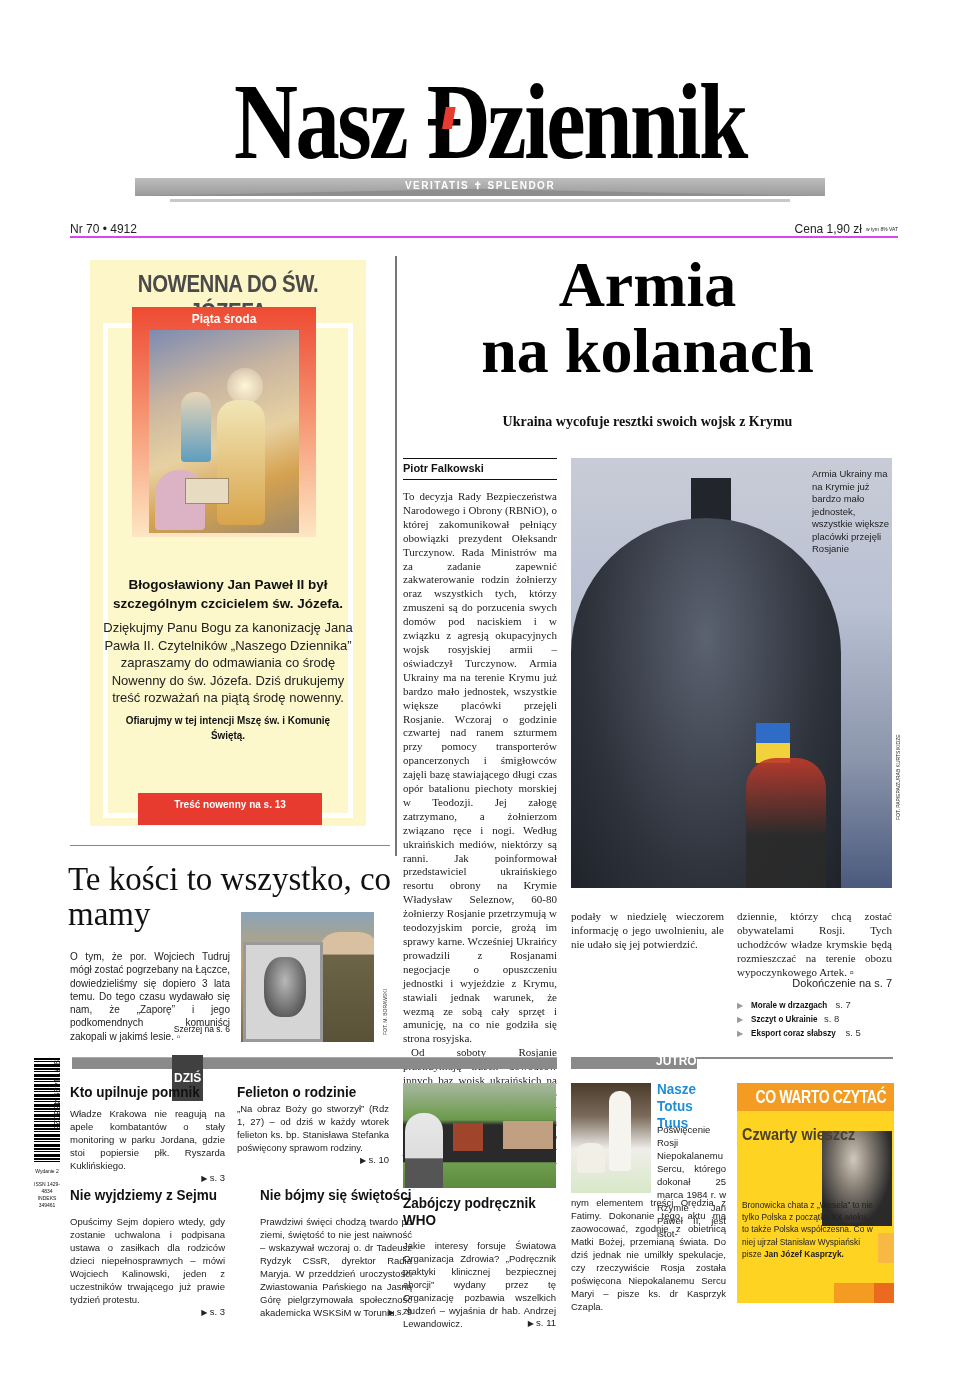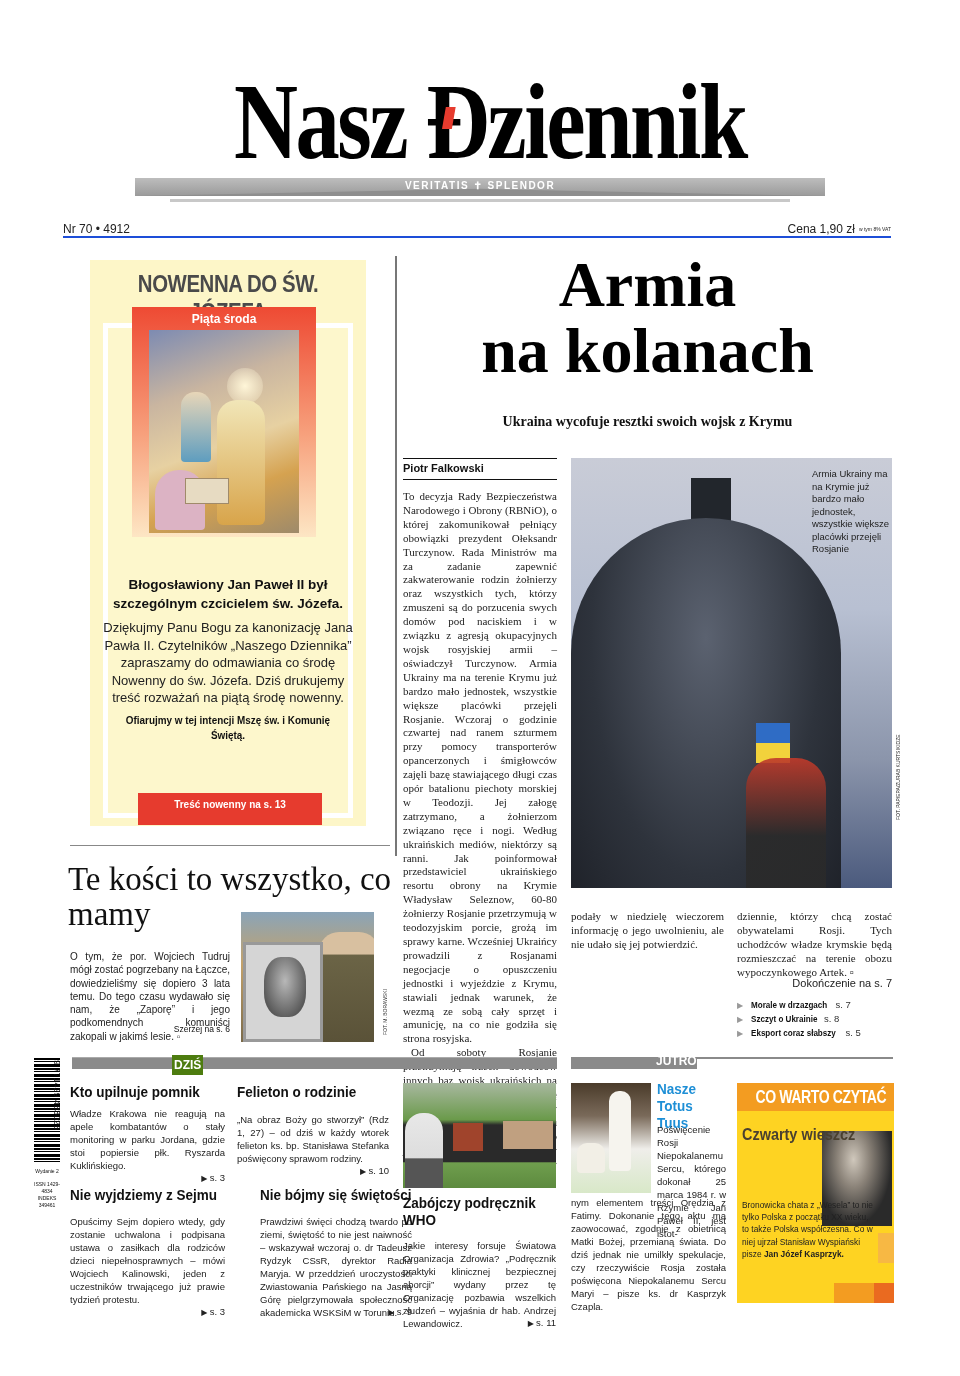--- a/index.html
+++ b/index.html
@@ -9,21 +9,21 @@
   
   .masthead { left: 180px; top: 72px; width: 600px; height: 100px; text-align: center; font-family: "Liberation Serif", serif; font-weight: bold; font-size: 108px; line-height: 100px; letter-spacing: -3px; transform: scaleX(0.82); transform-origin: center; color: #000; white-space: nowrap; }
   .masthead .d-accent { color: #000; position: relative; }
   .masthead .d-accent::after { content: ""; position: absolute; left: 30%; top: 38%; width: 12px; height: 22px; background: #e63b2e; transform: skewX(-12deg); }
   .motto-bar { left: 135px; top: 178px; width: 690px; height: 18px; background: #8e8e8e; }
   .motto-bar .inner { position: absolute; left: 0; right: 0; top: 0; height: 18px; background: linear-gradient(180deg, #bdbdbd 0%, #9a9a9a 100%); clip-path: polygon(0 0, 100% 0, 100% 100%, 50% 60%, 0 100%); }
   .motto-text { position: absolute; left: 0; right: 0; top: 2px; text-align: center; color: #fff; font-size: 10px; font-weight: bold; letter-spacing: 1.5px; }
   .motto-sub { left: 170px; top: 199px; width: 620px; height: 3px; background: #c8c8c8; }
 
   
-  .dateline { left: 63px; top: 220px; width: 828px; height: 18px; font-size: 12px; color: #222; border-bottom: 2px solid #1d4ed8; }
+  .dateline { left: 70px; top: 220px; width: 828px; height: 18px; font-size: 12px; color: #222; border-bottom: 2px solid #d946ef; }
   .dateline .l { position: absolute; left: 0; top: 2px; }
   .dateline .c { position: absolute; left: 0; right: 0; top: 2px; text-align: center; }
   .dateline .r { position: absolute; right: 0; top: 2px; }
   .dateline .tiny { font-size: 5px; display: inline-block; vertical-align: middle; line-height: 5px; margin-left: 4px; }
 
   
   .novena { left: 90px; top: 260px; width: 276px; height: 566px; background: #fdf6c8; }
   .novena-title { position: absolute; left: 0; right: 0; top: 10px; text-align: center; font-weight: bold; font-size: 24px; color: #4a4a4a; transform: scaleX(0.85); letter-spacing: -0.5px; }
   .novena-frame { position: absolute; left: 13px; top: 63px; width: 250px; height: 495px; border: 5px solid #fff; background: #fdf7cc; }
   .novena-card { position: absolute; left: 42px; top: 47px; width: 184px; height: 230px; background: linear-gradient(180deg, #ee4a33 0%, #f7a07c 55%, #fde6c4 100%); }
@@ -77,21 +77,21 @@
   .story2-text { left: 70px; top: 950px; width: 160px; font-size: 10px; line-height: 13.3px; color: #222; text-align: justify; }
   .story2-more { left: 70px; top: 1029px; width: 160px; text-align: right; font-size: 8.5px; }
   .story2-photo { left: 241px; top: 912px; width: 133px; height: 130px; background: linear-gradient(180deg,#8aa4b8 0%, #c4a26a 40%, #7a6a4a 100%); overflow: hidden; }
   .story2-photo .portrait { position: absolute; left: 2px; top: 30px; width: 80px; height: 100px; background: #d5d5d5; border: 3px solid #999; }
   .story2-photo .face { position: absolute; left: 18px; top: 12px; width: 42px; height: 60px; background: radial-gradient(ellipse at 50% 40%, #b8b8b8, #3a3a3a); border-radius: 40%; }
   .story2-photo .soldier { position: absolute; left: 78px; top: 20px; width: 60px; height: 110px; background: linear-gradient(180deg,#d8c0a0 0%,#d8c0a0 20%,#6b6446 21%,#5a5238 100%); border-radius: 20px 20px 0 0; }
   .story2-credit { left: 382px; top: 1035px; font-size: 5px; transform: rotate(-90deg); transform-origin: left top; white-space: nowrap; color: #333; }
 
   
   .bar-dzis { left: 72px; top: 1057px; width: 485px; height: 12px; background: #8a8a8a; border-top: 1px solid #aaa; }
-  .bar-dzis .lbl { position: absolute; left: 100px; top: -3px; color: #fff; font-weight: bold; font-size: 12px; background: #4d7c0f; padding: 3px 2px; }
+  .bar-dzis .lbl { position: absolute; left: 100px; top: -3px; color: #fff; font-weight: bold; font-size: 12px; background: #404040; padding: 16px 2px; }
   .bar-jutro { left: 571px; top: 1057px; width: 322px; height: 12px; }
   .bar-jutro .blk { position: absolute; left: 0; top: 0; width: 126px; height: 12px; background: #8a8a8a; }
   .bar-jutro .lbl { position: absolute; left: 85px; top: -3px; color: #fff; font-weight: bold; font-size: 12px; }
   .bar-jutro .line { position: absolute; left: 126px; right: 0; top: 0; height: 2px; background: #8a8a8a; }
 
   
   .barcode { left: 34px; top: 1058px; width: 26px; height: 106px; background: repeating-linear-gradient(180deg, #000 0 2px, #fff 2px 3px, #000 3px 4px, #fff 4px 6px, #000 6px 9px, #fff 9px 10px); }
   .barcode-num { left: 62px; top: 1060px; font-size: 9px; transform: rotate(90deg); transform-origin: left top; white-space: nowrap; }
   .issn { left: 32px; top: 1168px; width: 30px; text-align: center; font-size: 5px; line-height: 7px; }
 
@@ -239,21 +239,21 @@
   <div class="teaser-p" style="margin-top:7px;">Władze Krakowa nie reagują na apele kombatantów o stały monitoring w parku Jordana, gdzie stoi popiersie płk. Ryszarda Kuklińskiego.</div>
   <div class="teaser-ref">s. 3</div>
 </div>
 <div class="abs t2">
   <div class="teaser-h">Nie wyjdziemy z Sejmu</div>
   <div class="teaser-p" style="margin-top:12px;">Opuścimy Sejm dopiero wtedy, gdy zostanie uchwalona i podpisana ustawa o zasiłkach dla rodziców dzieci niepełnosprawnych – mówi Wojciech Kalinowski, jeden z uczestników trwającego już prawie tydzień protestu.</div>
   <div class="teaser-ref">s. 3</div>
 </div>
 <div class="abs t3">
   <div class="teaser-h">Felieton o rodzinie</div>
-  <div class="teaser-p" style="margin-top:13px;">„Na obraz Boży go stworzył” (Rdz 1, 27) – od dziś w każdy wtorek felieton ks. bp. Stanisława Stefanka poświęcony sprawom rodziny.</div>
+  <div class="teaser-p" style="margin-top:2px;">„Na obraz Boży go stworzył” (Rdz 1, 27) – od dziś w każdy wtorek felieton ks. bp. Stanisława Stefanka poświęcony sprawom rodziny.</div>
   <div class="teaser-ref">s. 10</div>
 </div>
 <div class="abs t4">
   <div class="teaser-h">Nie bójmy się świętości</div>
   <div class="teaser-p" style="margin-top:12px;">Prawdziwi święci chodzą twardo po ziemi, świętość to nie jest naiwność – wskazywał wczoraj o. dr Tadeusz Rydzyk CSsR, dyrektor Radia Maryja. W przeddzień uroczystości Zwiastowania Pańskiego na Jasną Górę pielgrzymowała społeczność akademicka WSKSiM w Toruniu.</div>
   <div class="teaser-ref" style="margin-top:-13px;">s. 9</div>
 </div>
 <div class="abs t5">
   <div class="img">
     <div class="panel1"></div>

